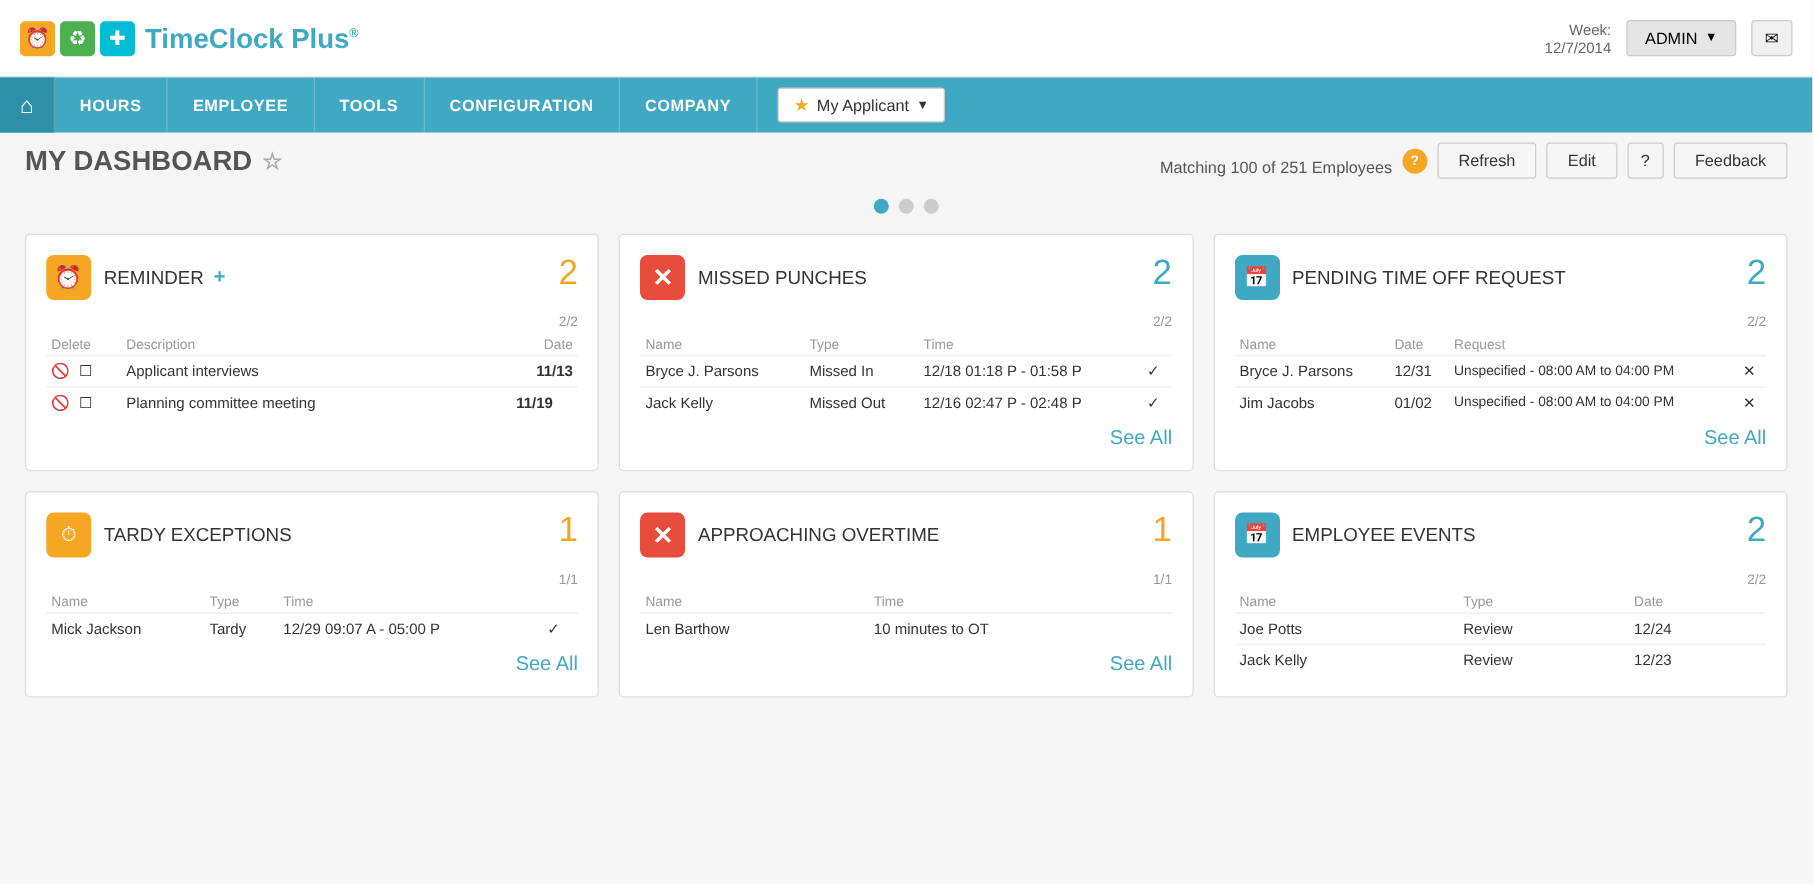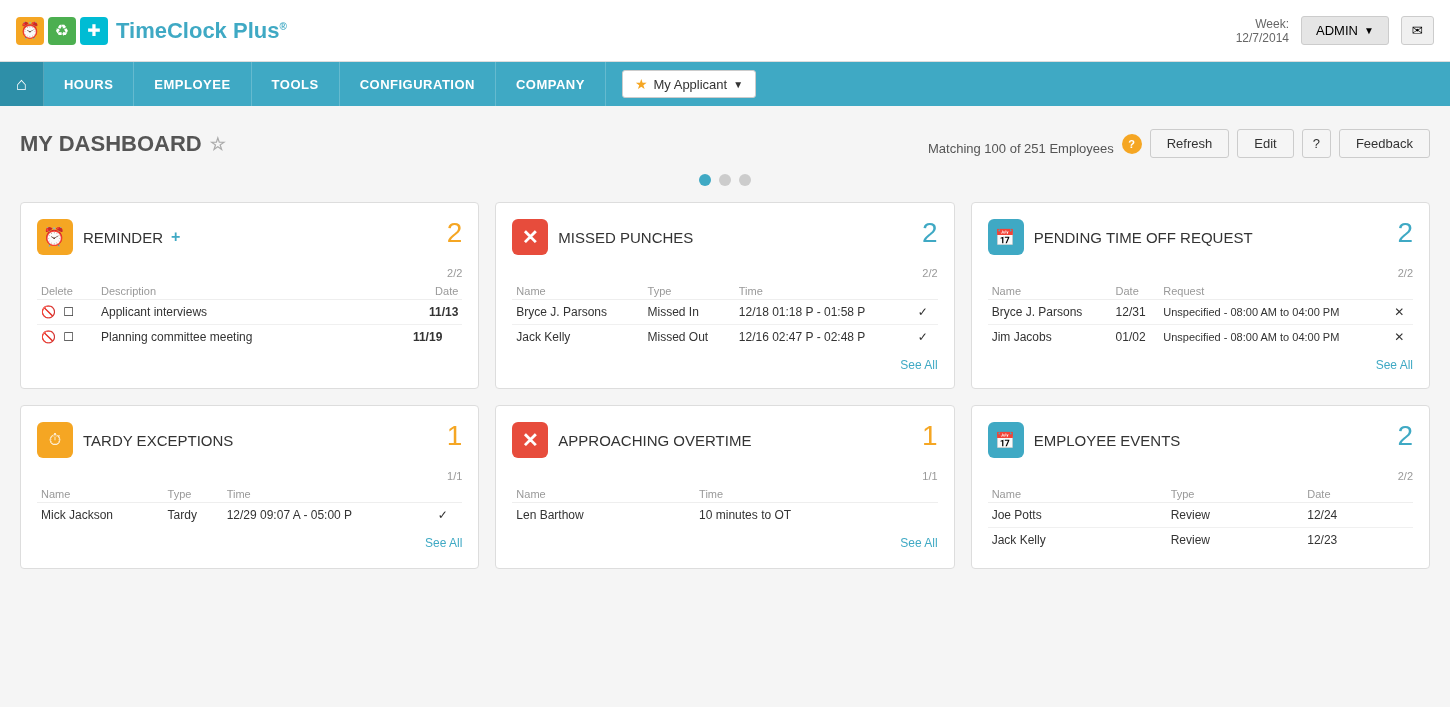--- a/index.html
+++ b/index.html
@@ -59,21 +59,21 @@
     }
     .quicklinks-btn {
       background: #fff; border: 1px solid #ccc;
       border-radius: 3px; padding: 5px 12px;
       display: flex; align-items: center; gap: 6px;
       cursor: pointer; font-size: 13px; margin-left: 8px;
     }
     .quicklinks-btn .star { color: #f5a623; font-size: 14px; }
 
     
-    .content { padding: 23px 20px; }
+    .content { padding: 8px 20px; }
 
     
     .dashboard-header {
       display: flex; align-items: center; justify-content: space-between;
       margin-bottom: 16px;
     }
     .dashboard-title {
       display: flex; align-items: center; gap: 8px;
       font-size: 22px; font-weight: bold; color: #555; text-transform: uppercase;
     }
@@ -154,21 +154,21 @@
       text-align: left; padding: 2px 4px;
       border-bottom: 1px solid #eee;
     }
     .card-table tbody tr td {
       font-size: 12px; color: #333;
       padding: 5px 4px;
       border-bottom: 1px solid #f0f0f0;
     }
     .card-table tbody tr:last-child td { border-bottom: none; }
     .see-all { text-align: right; margin-top: 8px; }
-    .see-all a { color: #3fa9c4; font-size: 12px; text-decoration: none; cursor: pointer; }
+    .see-all a { color: #3fa9c4; font-size: 16px; text-decoration: none; cursor: pointer; }
     .check-mark { color: #999; }
     .x-mark { color: #999; cursor: pointer; }
     .date-orange { color: #f5a623; font-weight: bold; }
     .time-teal { color: #3fa9c4; font-weight: normal; }
   </style>
 </head>
 <body>
 
 <div class="header">
   <div class="logo">

